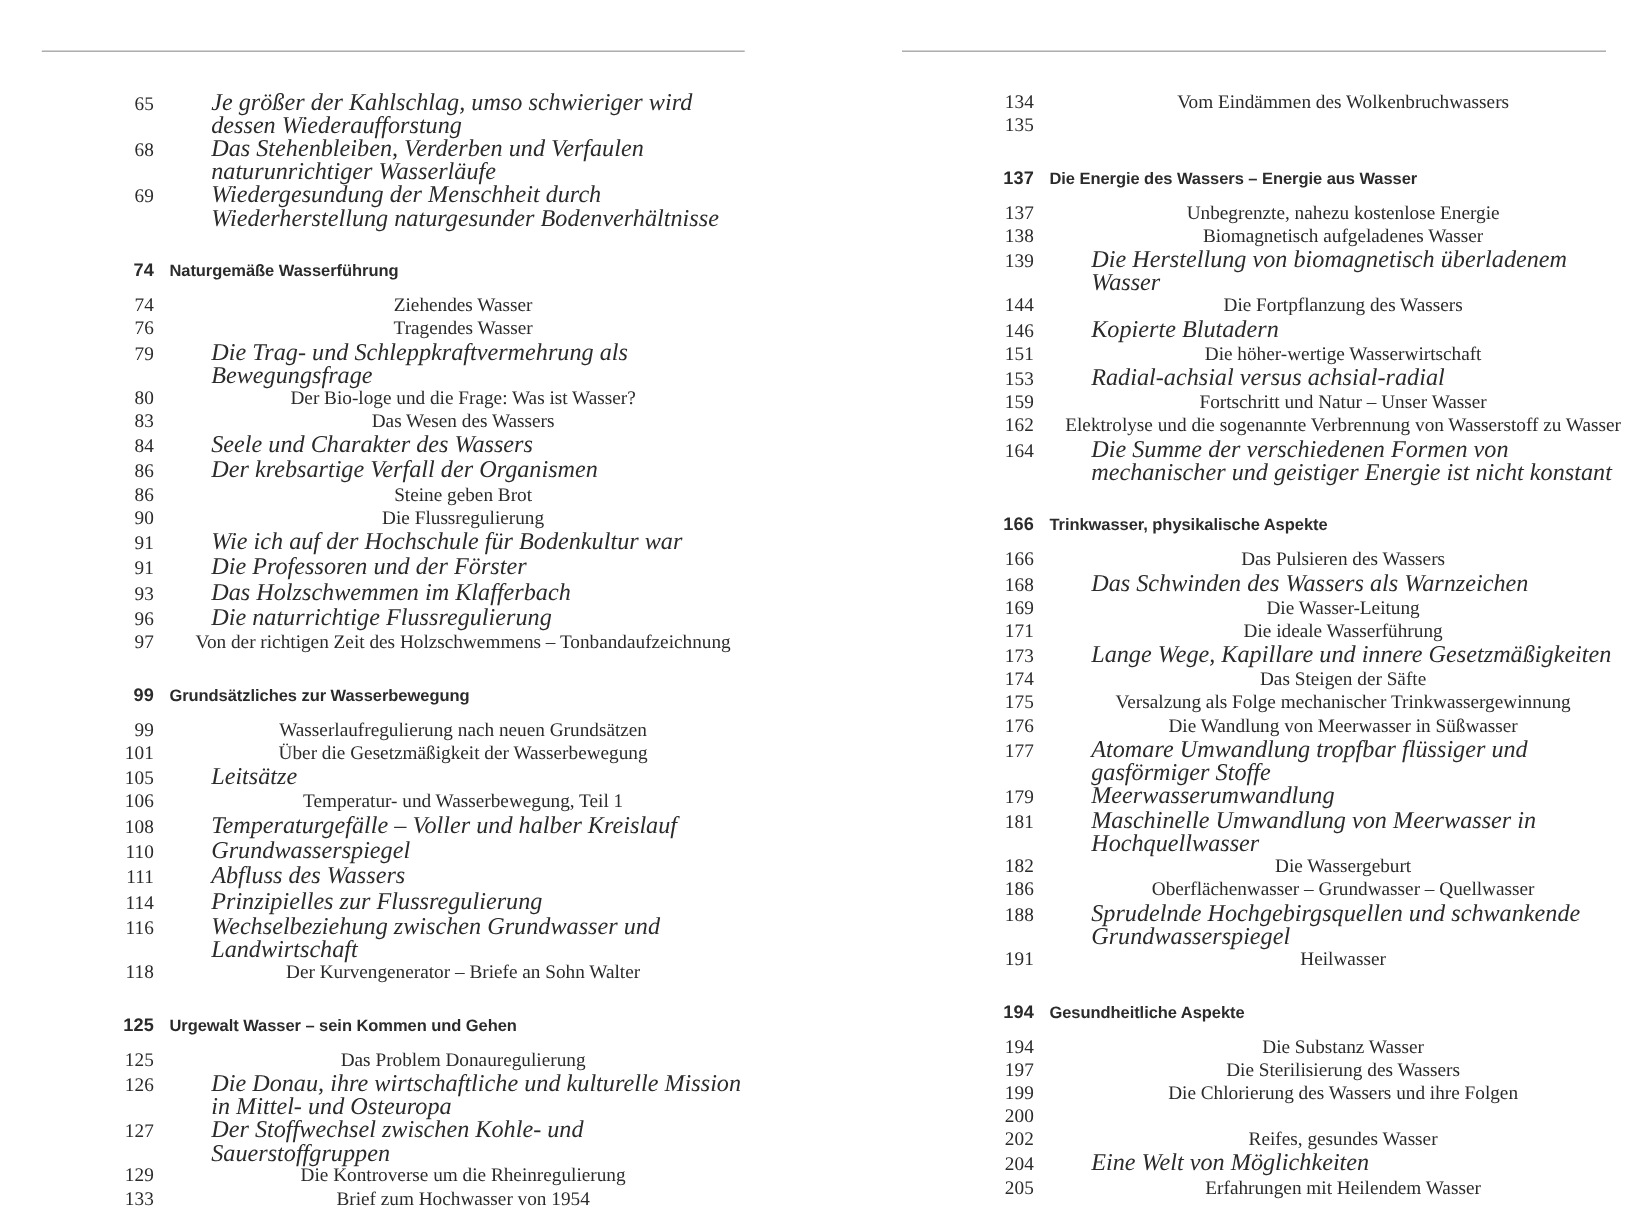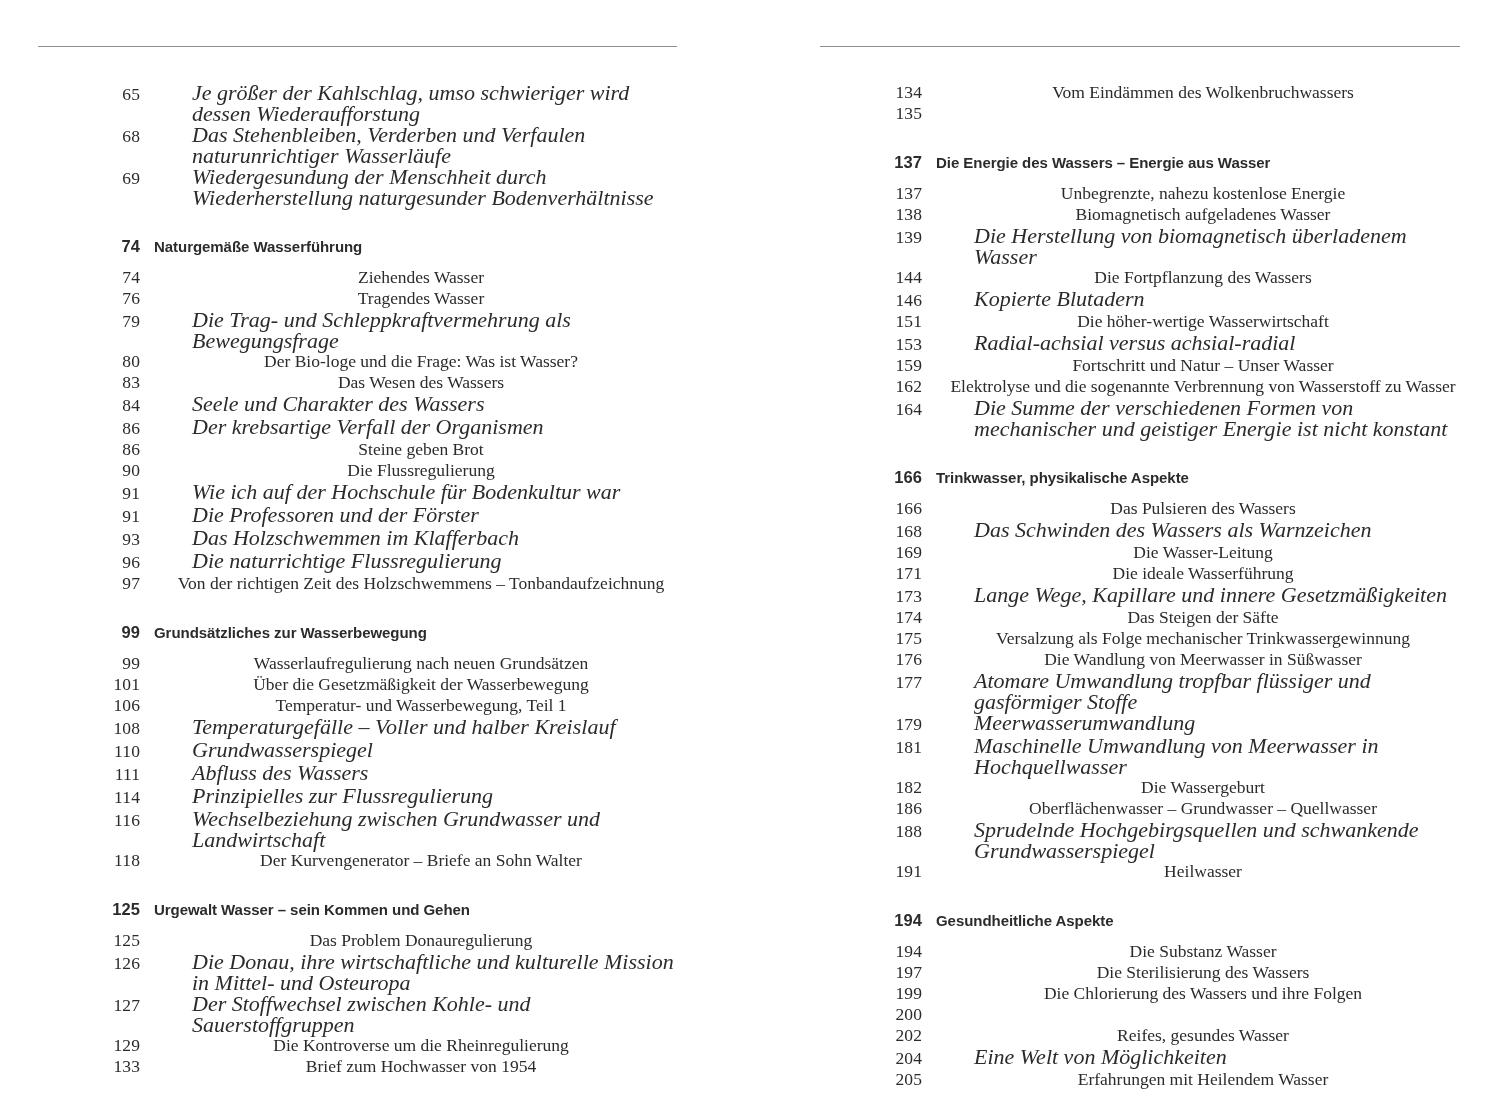--- a/index.html
+++ b/index.html
@@ -39,21 +39,21 @@
     top: 46px;
   }
   .page-left .rule  { left: 38px;  width: 639px; }
   .page-right .rule { left: 70px;  width: 640px; }
 
   .toc {
     position: absolute;
     top: 82px;
   }
   .page-left  .toc { left: 58px;  width: 630px; }
-  .page-right .toc { left: 90px;  width: 630px; }
+  .page-right .toc { left: 108px;  width: 630px; }
 
   
   .row {
     display: flex;
     align-items: baseline;
     line-height: 21px;
     min-height: 21px;
   }
 
   .num {
@@ -197,20 +197,24 @@
           <span class="label">Grundsätzliches zur Wasserbewegung</span>
         </div>
         <div class="row lvl1">
           <span class="num">99</span>
           <span class="label">Wasserlaufregulierung nach neuen Grundsätzen</span>
         </div>
         <div class="row lvl1">
           <span class="num">101</span>
           <span class="label">Über die Gesetzmäßigkeit der Wasserbewegung</span>
         </div>
+        <div class="row lvl2">
+          <span class="num">105</span>
+          <span class="label">Leitsätze</span>
+        </div>
         <div class="row lvl1">
           <span class="num">106</span>
           <span class="label">Temperatur- und Wasserbewegung, Teil 1</span>
         </div>
         <div class="row lvl2">
           <span class="num">108</span>
           <span class="label">Temperaturgefälle – Voller und halber Kreislauf</span>
         </div>
         <div class="row lvl2">
           <span class="num">110</span>

